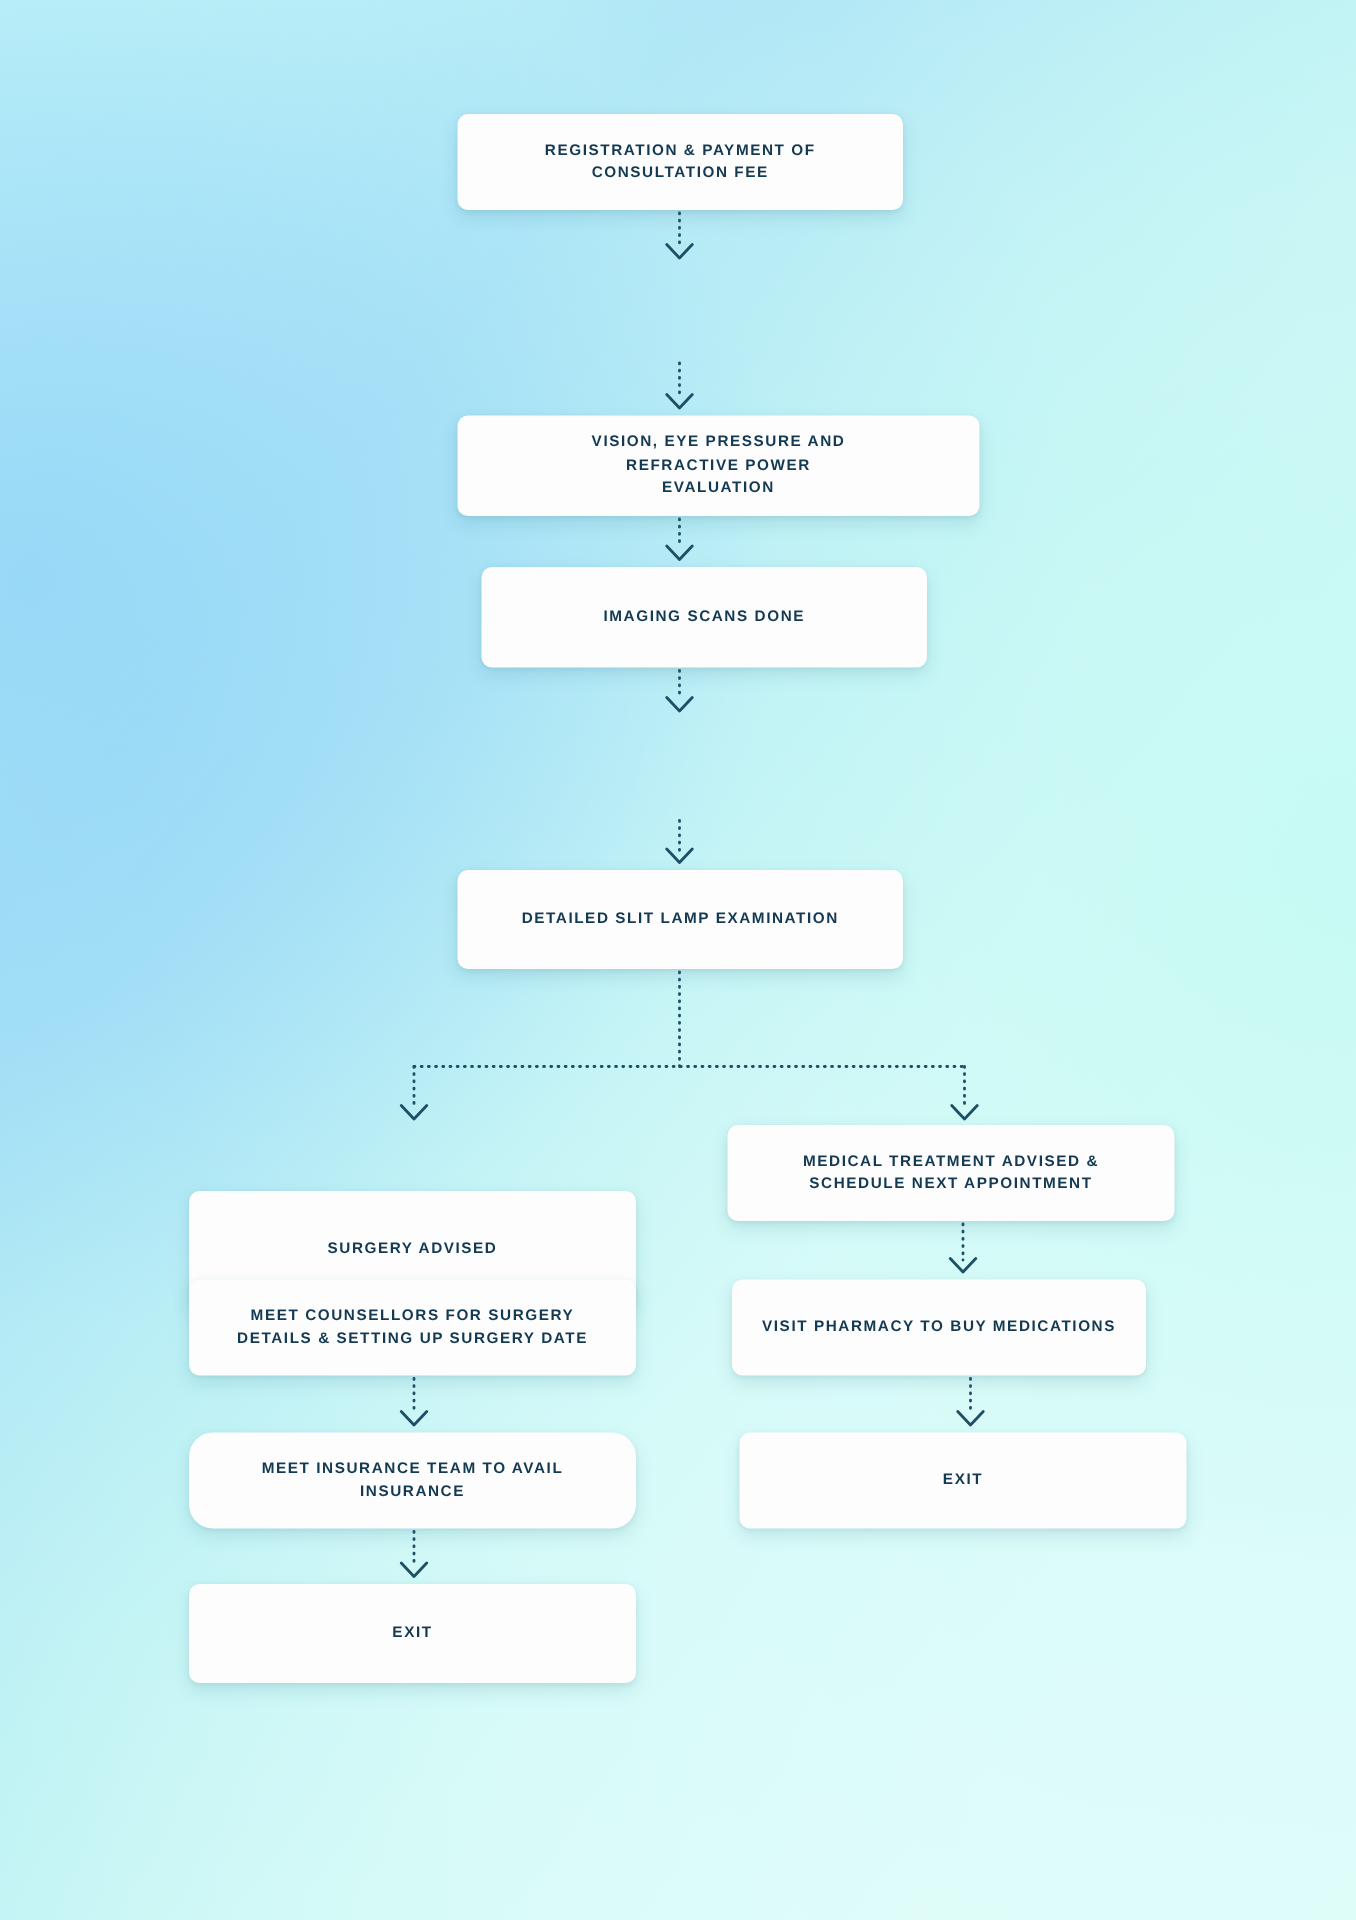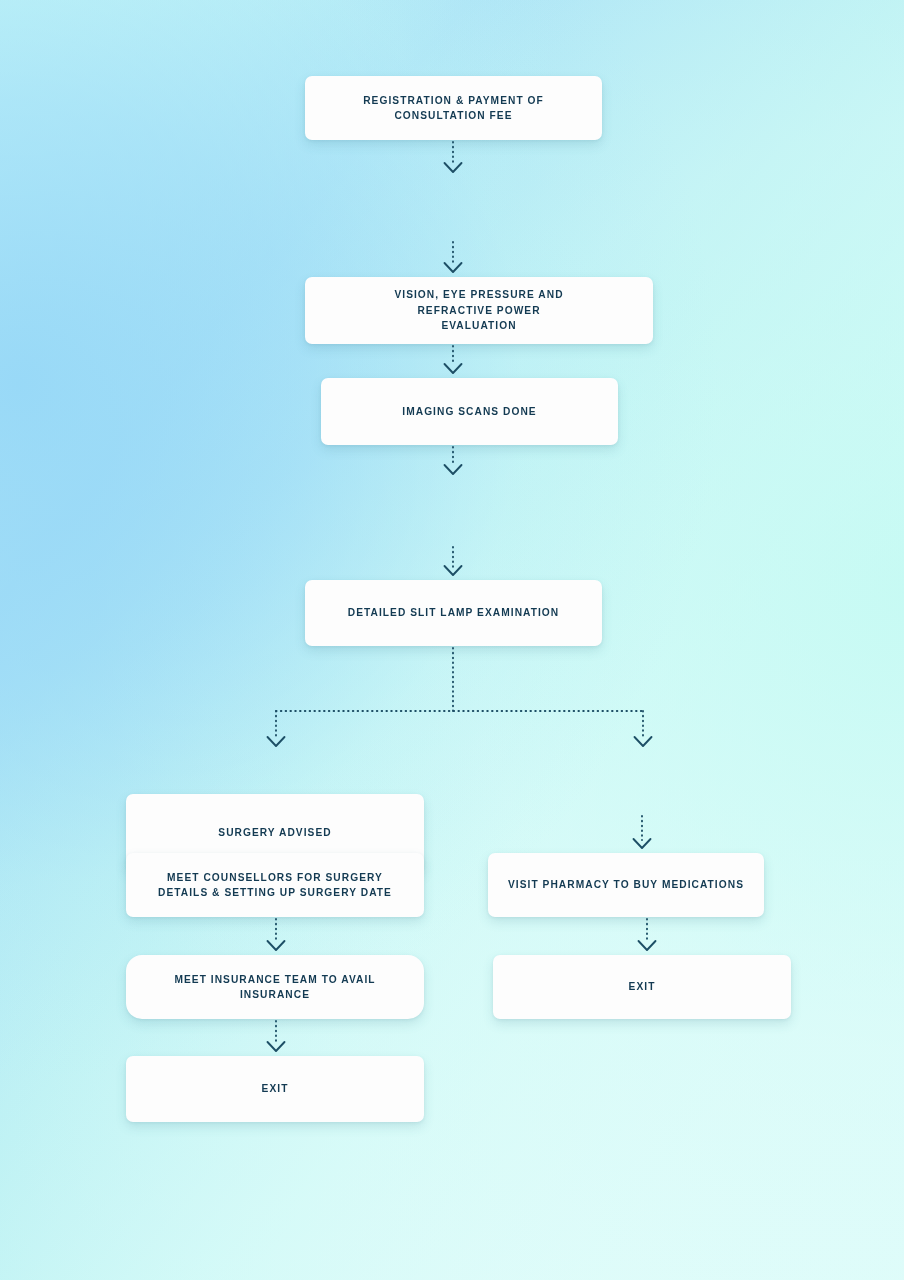--- a/index.html
+++ b/index.html
@@ -121,20 +121,24 @@
 
 
   <div class="node" style="left:305px; top:580px; width:297px; height:66px;">
     <span class="node-label">DETAILED SLIT LAMP EXAMINATION</span>
   </div>
 
   <div class="node" style="left:126px; top:794px; width:298px; height:78px;align-items:center;">
     <span class="node-label">SURGERY ADVISED</span>
   </div>
 
+  <div class="node" style="left:485px; top:750px; width:298px; height:64px;">
+    <span class="node-label">MEDICAL TREATMENT ADVISED &amp;
+SCHEDULE NEXT APPOINTMENT</span>
+  </div>
 
   <div class="node" style="left:126px; top:853px; width:298px; height:64px;">
     <span class="node-label">MEET COUNSELLORS FOR SURGERY
 DETAILS &amp; SETTING UP SURGERY DATE</span>
   </div>
 
   <div class="node" style="left:488px; top:853px; width:276px; height:64px;">
     <span class="node-label">VISIT PHARMACY TO BUY MEDICATIONS</span>
   </div>
 

